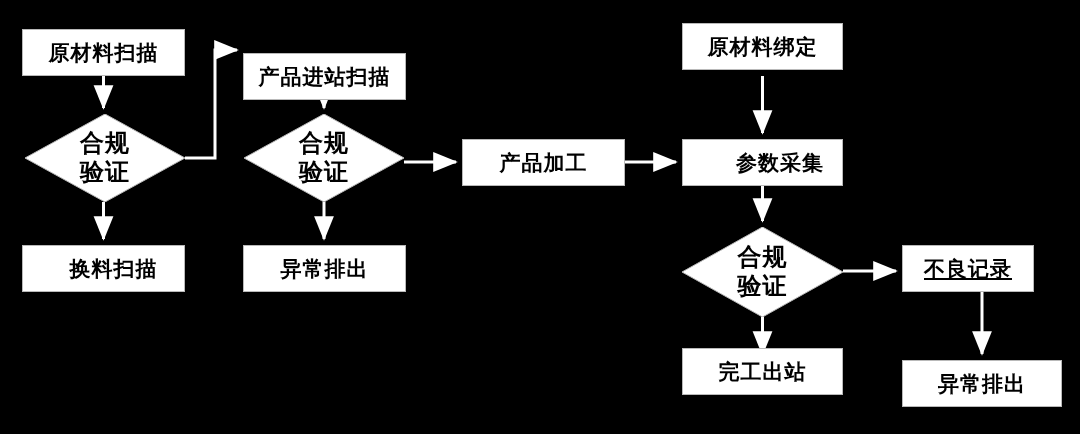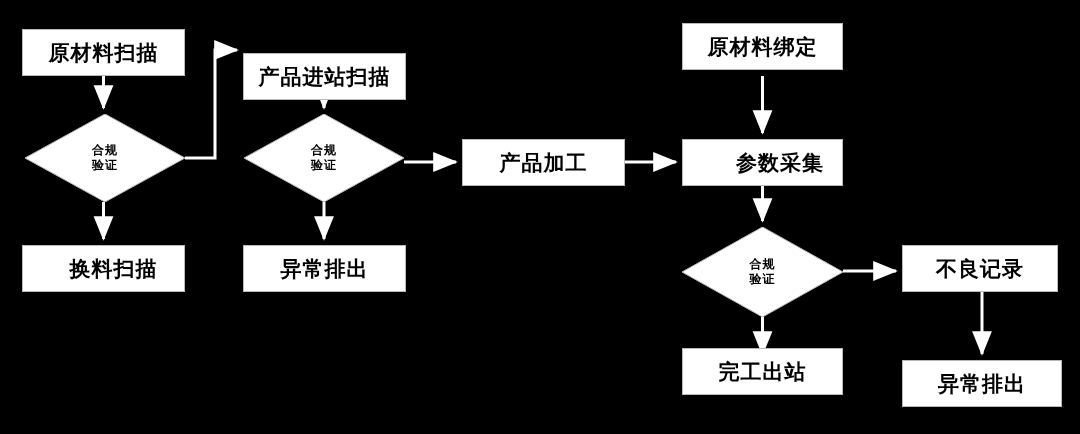--- a/index.html
+++ b/index.html
@@ -28,21 +28,21 @@
     letter-spacing: 1px;
     user-select: none;
   }
   .node-process {
     background: #ffffff;
     border: 1px solid #b9b9b9;
     font-size: 21px;
   }
   .node-decision {
     background: transparent;
-    font-size: 12px;
+    font-size: 24px;
     line-height: 1.22;
     text-align: center;
   }
   .node-decision .dia-shape {
     position: absolute;
     left: 0; top: 0;
     width: 100%;
     height: 100%;
   }
   .node-decision .dia-label {
@@ -123,20 +123,20 @@
       <div class="node node-decision" style="left: 682px; top: 227px; width: 161px; height: 90px;">
         <svg class="dia-shape" viewBox="0 0 161 90" preserveAspectRatio="none">
           <polygon points="80.5,0 161,45 80.5,90 0,45" fill="#ffffff" stroke="#b9b9b9" stroke-width="1"></polygon>
         </svg>
         <span class="dia-label">合规
 验证</span>
       </div>
       <div class="node node-process" style="left: 682px; top: 348px; width: 161px; height: 47px;">
         <span>完工出站</span>
       </div>
-      <div class="node node-process" style="left: 902px; top: 245px; width: 156px; height: 47px;">
+      <div class="node node-process" style="left: 902px; top: 245px; width: 132px; height: 47px; text-decoration: underline;">
         <span>不良记录</span>
       </div>
       <div class="node node-process" style="left: 902px; top: 360px; width: 160px; height: 47px;">
         <span>异常排出</span>
       </div>
     </div>
 </div>
 
 </body></html>

